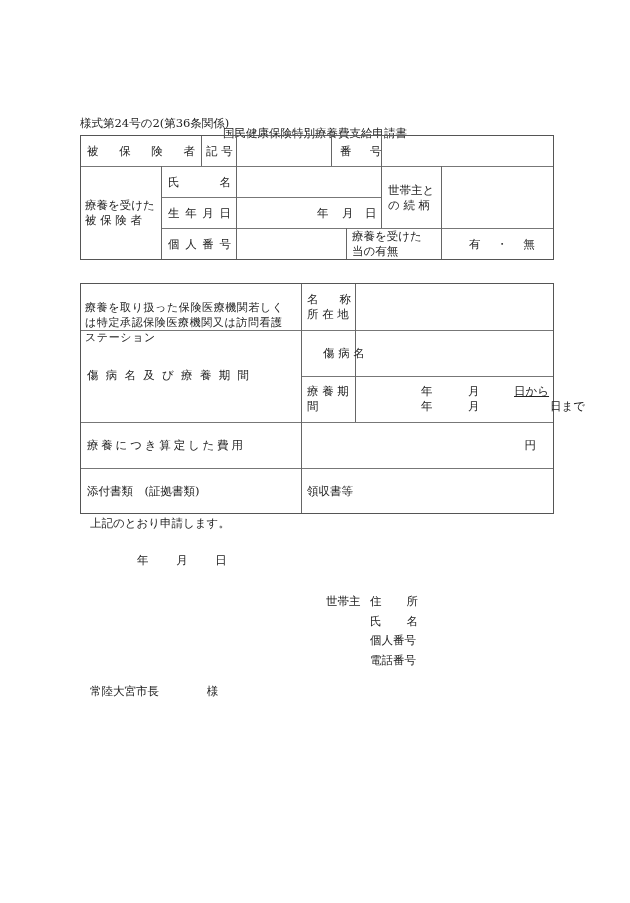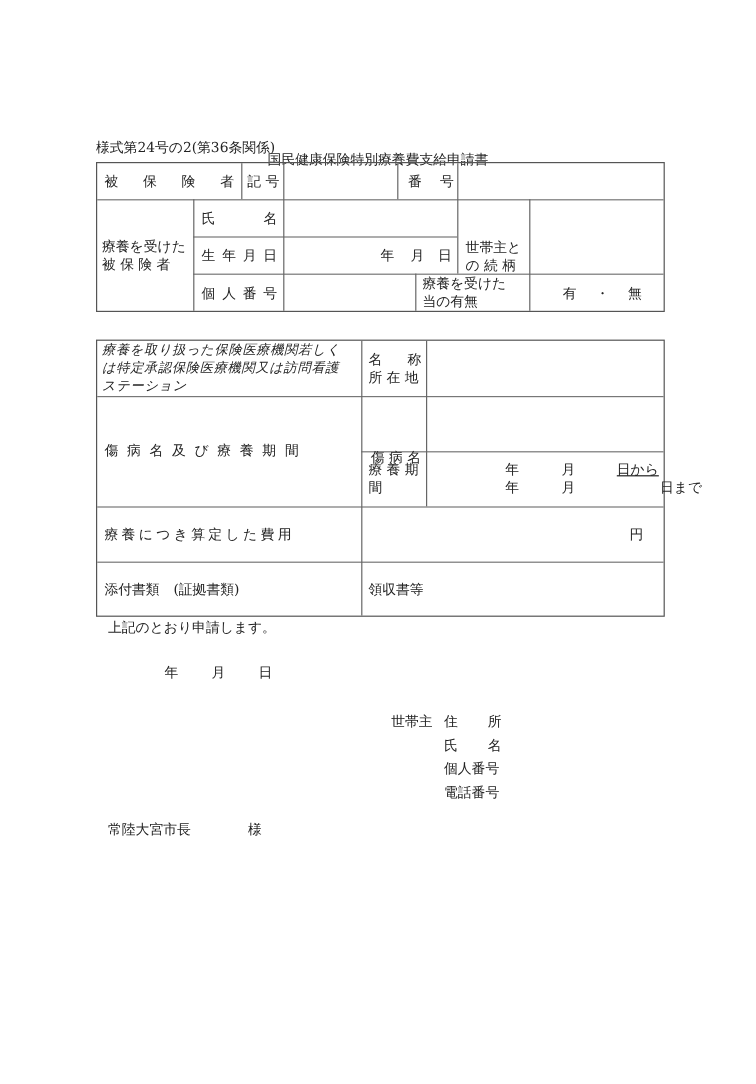--- a/index.html
+++ b/index.html
@@ -41,21 +41,21 @@
   <div class="vl" style="left:360px;top:30px;height:93px;"></div>
 
   <div class="cell-text spread" style="left:6px;top:8px;width:108px;">
     <span>被</span>
     <span>保</span>
     <span>険</span>
     <span>者</span>
   </div>
   <div class="cell-text" style="left:125px;top:8px;">記 号</div>
   <div class="cell-text" style="left:156px;top:0;width:94px;height:30px;"></div>
-  <div class="cell-text" style="left:259px;top:8px;">番　 号</div>
+  <div class="cell-text" style="left:259px;top:8px;font-family:Liberation Mono, monospace;">番　 号</div>
   <div class="cell-text" style="left:301px;top:0;width:171px;height:30px;"></div>
 
   <div class="cell-text" style="left:4px;top:62px;">
     <div>療養を受けた</div>
     <div>被 保 険 者</div>
   </div>
 
   <div class="cell-text spread" style="left:87px;top:39px;width:63px;">
     <span>氏</span>
     <span>名</span>
@@ -67,21 +67,21 @@
     <span>年</span>
     <span>月</span>
     <span>日</span>
   </div>
   <div class="cell-text" style="left:156px;top:70px;width:144px;">
     <span style="position:absolute;left:80px;">年</span>
     <span style="position:absolute;left:105px;">月</span>
     <span style="position:absolute;left:128px;">日</span>
   </div>
 
-  <div class="cell-text" style="left:307px;top:47px;margin-top:16px;">
+  <div class="cell-text" style="left:307px;top:47px;">
     <div>世帯主と</div>
     <div>の 続 柄</div>
   </div>
   <div class="cell-text" style="left:361px;top:31px;width:111px;height:61px;"></div>
 
   <div class="cell-text spread" style="left:87px;top:101px;width:63px;">
     <span>個</span>
     <span>人</span>
     <span>番</span>
     <span>号</span>
@@ -100,21 +100,21 @@
 </div>
 
 <div class="grid" style="left:80px;top:283px;width:474px;height:231px;">
   <div class="hl" style="left:0;top:46px;width:472px;"></div>
   <div class="hl" style="left:220px;top:92px;width:252px;"></div>
   <div class="hl" style="left:0;top:138px;width:472px;"></div>
   <div class="hl" style="left:0;top:184px;width:472px;"></div>
   <div class="vl" style="left:220px;top:0;height:229px;"></div>
   <div class="vl" style="left:274px;top:0;height:138px;"></div>
 
-  <div class="cell-text" style="left:4px;top:0px;font-size:11px;letter-spacing:0.6px;font-style:italic;">
+  <div class="cell-text" style="left:4px;top:16px;font-size:11px;letter-spacing:0.6px;">
     <div>療養を取り扱った保険医療機関若しく</div>
     <div>は特定承認保険医療機関又は訪問看護</div>
     <div>ステーション</div>
   </div>
   <div class="cell-text" style="left:226px;top:8px;width:44px;">
     <div class="spread">
       <span>名</span>
       <span>称</span>
     </div>
     <div>所 在 地</div>
@@ -126,21 +126,21 @@
     <span>病</span>
     <span>名</span>
     <span>及</span>
     <span>び</span>
     <span>療</span>
     <span>養</span>
     <span>期</span>
     <span>間</span>
   </div>
 
-  <div class="cell-text" style="left:228px;top:62px;margin-top:28px;">傷 病 名</div>
+  <div class="cell-text" style="left:242px;top:62px;">傷 病 名</div>
   <div class="cell-text" style="left:275px;top:47px;width:197px;height:45px;"></div>
 
   <div class="cell-text" style="left:226px;top:100px;">
     <div>療 養 期</div>
     <div>間</div>
   </div>
   <div class="cell-text" style="left:275px;top:100px;width:197px;height:30px;">
     <div style="position:relative;height:15px;">
       <span style="position:absolute;left:65px;">年</span>
       <span style="position:absolute;left:112px;">月</span>

